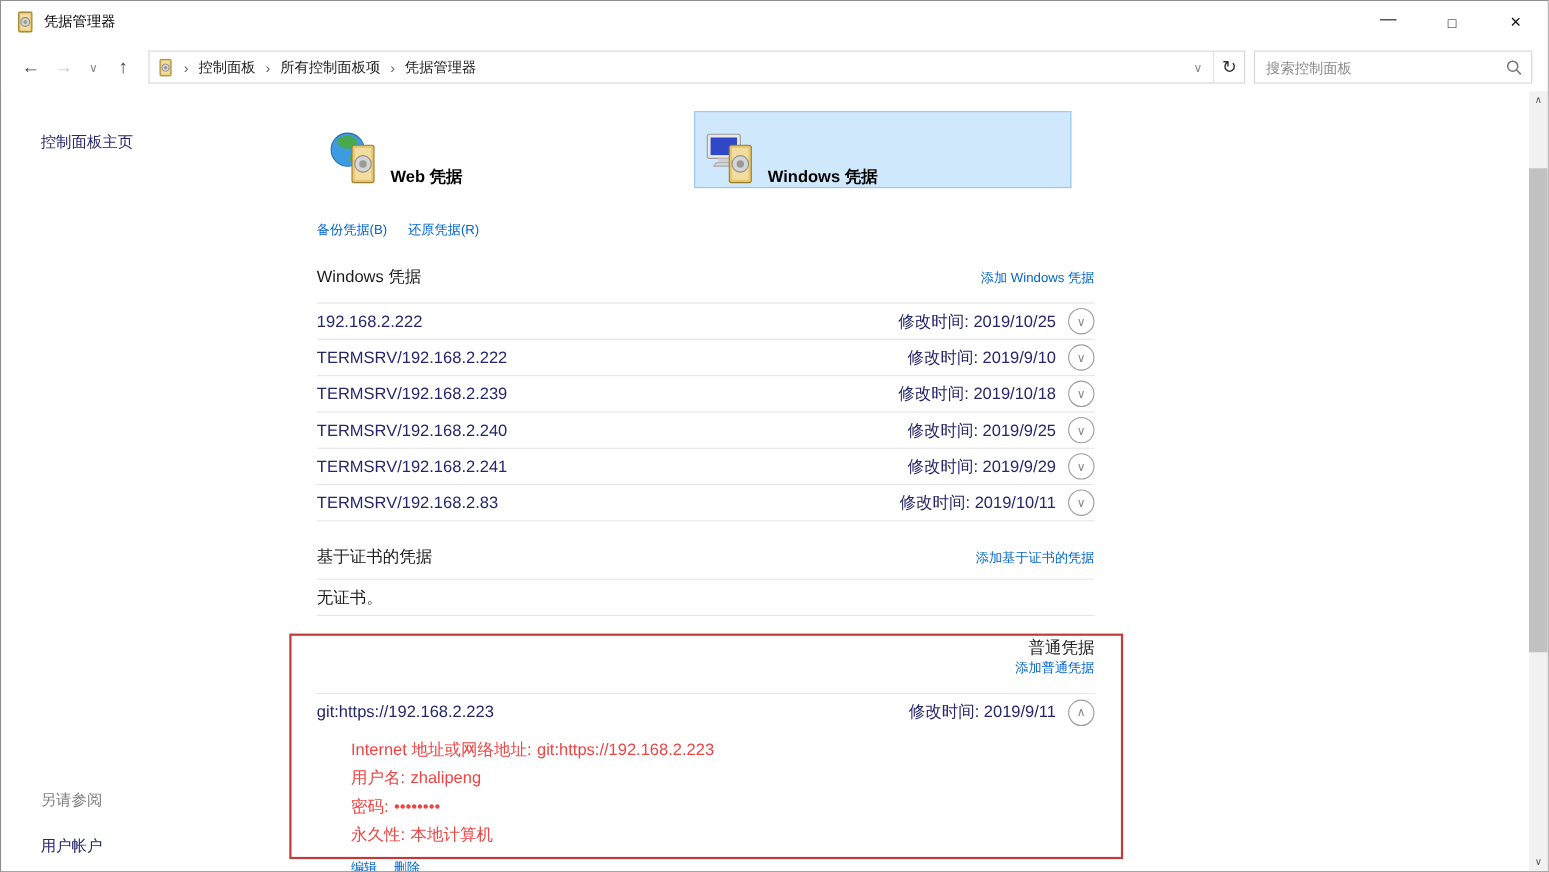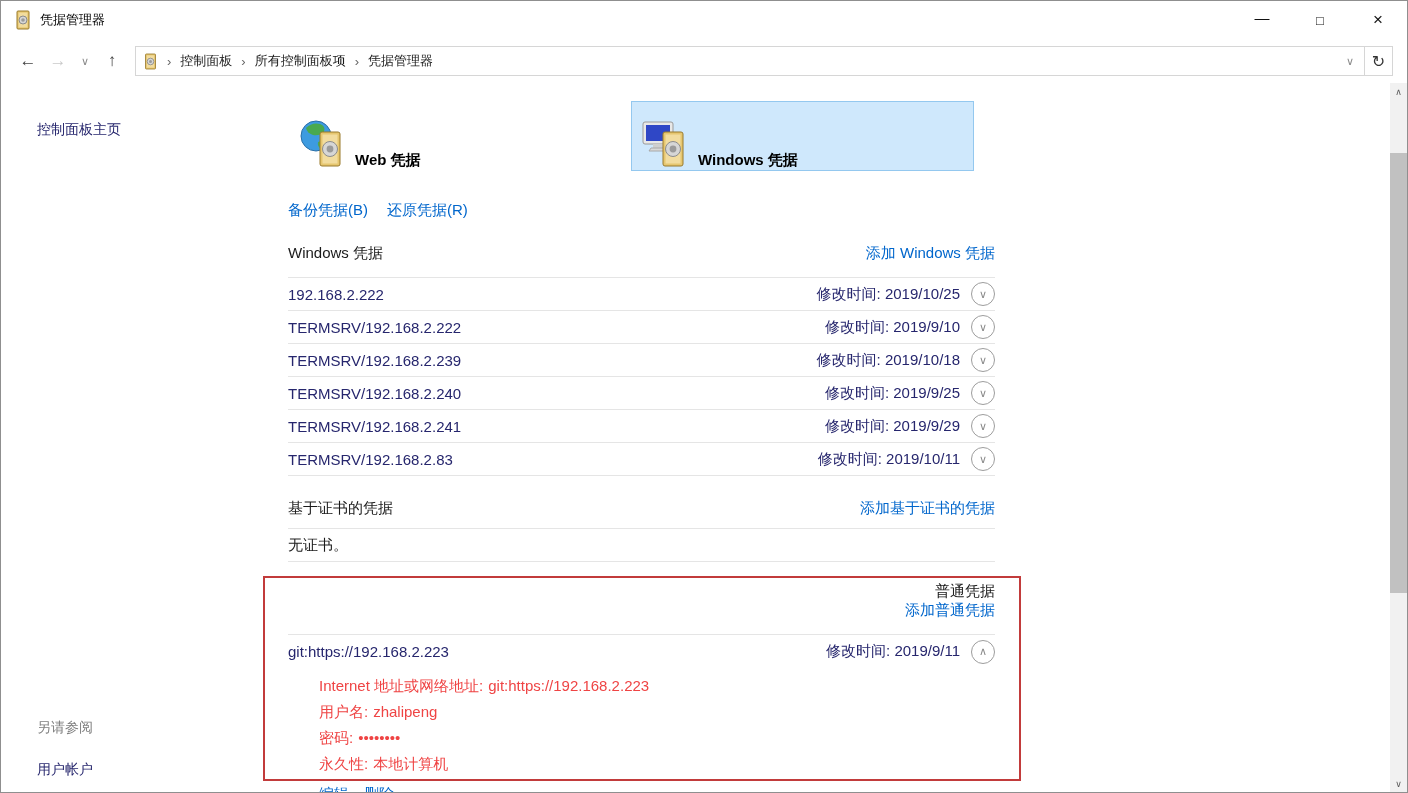--- a/index.html
+++ b/index.html
@@ -57,21 +57,21 @@
   
   .tiles { display:flex; margin-top:18px; }
   .tile { width:343px; height:70px; display:flex; align-items:flex-end; padding-left:9px;
           border:1px solid transparent; }
   .tile.selected { background:#cfe8fc; border-color:#94c8ef; }
   .tile .tile-ico { width:50px; height:52px; flex:0 0 auto; }
   .tile .tile-label { margin-left:7px; font-weight:bold; font-size:15px; color:#000; }
 
   
   .cred-actions { margin-top:30px; display:flex; gap:19px; }
-  .link { color:#0066cc; font-size:15px; text-decoration:none; cursor:pointer; white-space:nowrap; }
+  .link { color:#0066cc; font-size:12px; text-decoration:none; cursor:pointer; white-space:nowrap; }
 
   
   .section-head { display:flex; justify-content:space-between; align-items:flex-end;
                   border-bottom:1px solid #e5e5e5; }
   .section-head .sec-title { font-size:15px; color:#1a1a1a; }
   .sh1 { margin-top:24px; padding-bottom:14px; }
   .sh2 { margin-top:23px; padding-bottom:10px; }
   .sh3 { margin-top:20px; padding-bottom:14px;flex-direction:column; }
 
   .cred-row { height:33px; display:flex; align-items:center; justify-content:space-between;
@@ -157,20 +157,27 @@
       <span class="crumb-sep">›</span>
       <span class="crumb">所有控制面板项</span>
       <span class="crumb-sep">›</span>
       <span class="crumb">凭据管理器</span>
       <span class="addr-drop">∨</span>
     </div>
     <div class="refresh-btn">
         <span>↻</span>
       </div>
 
+    <div class="searchbox">
+      <input type="text" placeholder="搜索控制面板" style="">
+      <svg width="15" height="15" viewBox="0 0 15 15">
+        <circle cx="6.2" cy="6.2" r="4.6" fill="none" stroke="#777" stroke-width="1.4"></circle>
+        <line x1="9.7" y1="9.7" x2="13.6" y2="13.6" stroke="#777" stroke-width="1.4"></line>
+      </svg>
+    </div>
   </div>
 
   <div class="app-body">
 
     <div class="sidebar">
       <div class="side-link side-home">控制面板主页</div>
       <div class="side-link side-seealso">另请参阅</div>
       <div class="side-link side-user">用户帐户</div>
     </div>
 

